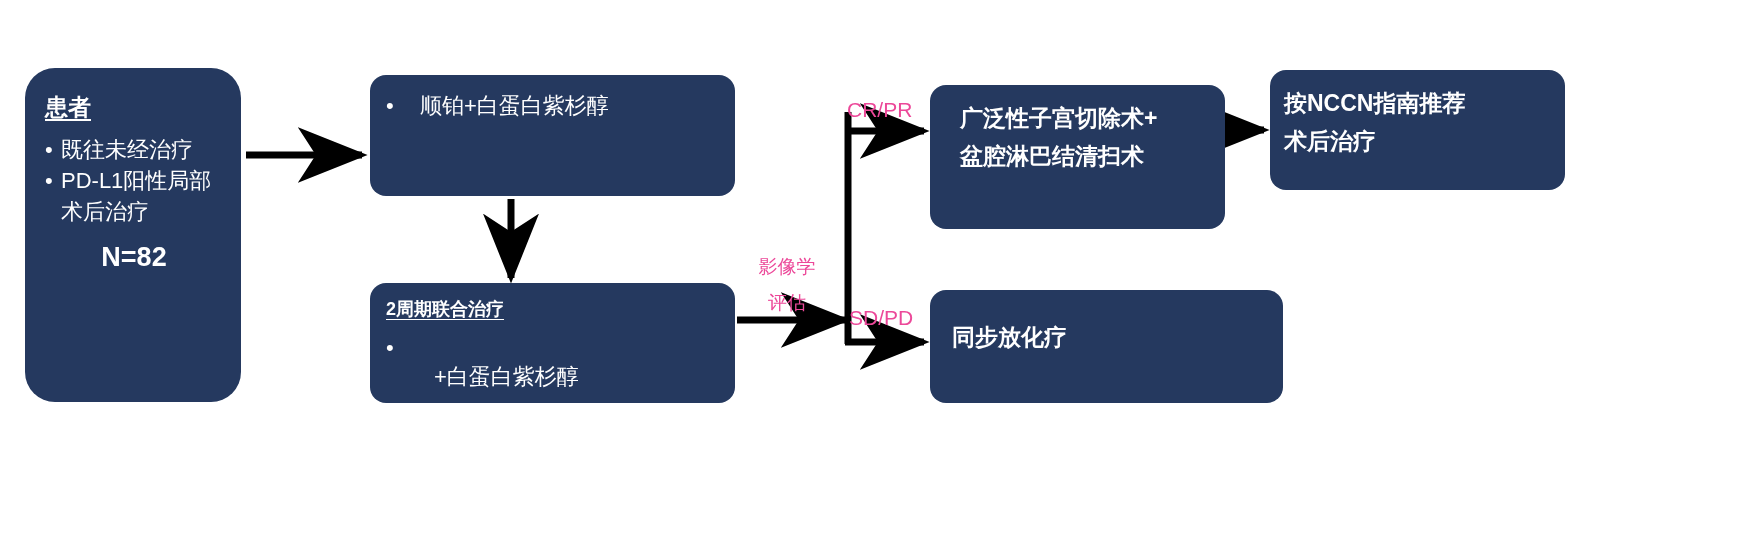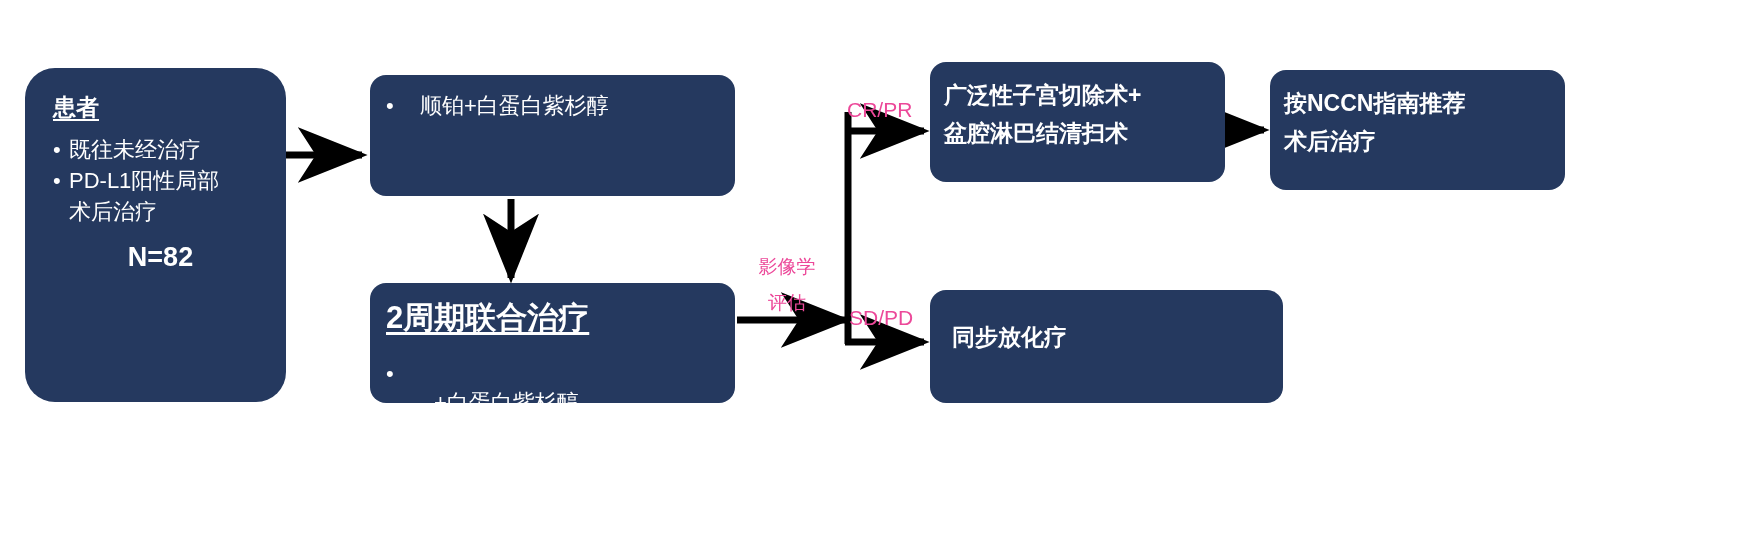--- a/index.html
+++ b/index.html
@@ -60,21 +60,21 @@
 
     <line x1="848" y1="112" x2="848" y2="344" stroke="#000000" stroke-width="7"></line>
 
     <line x1="845" y1="131" x2="924" y2="131" stroke="#000000" stroke-width="7" marker-end="url(#arrowhead)"></line>
 
     <line x1="845" y1="342" x2="924" y2="342" stroke="#000000" stroke-width="7" marker-end="url(#arrowhead)"></line>
 
     <line x1="1232" y1="130" x2="1264" y2="130" stroke="#000000" stroke-width="7" marker-end="url(#arrowhead)"></line>
   </svg>
 
-  <div class="box patient" style="left:25px; top:68px; width:261px; height:334px; padding:24px 18px 0 28px;">
+  <div class="box patient" style="left:25px; top:68px; width:216px; height:334px; padding:24px 18px 0 20px;">
     <div class="box-title" style="font-size:23px; margin-bottom:12px;">患者</div>
 
     <div class="bullet-row" style="font-size:22px;">
       <span class="bullet-dot">•</span>
       <span class="bullet-text">既往未经治疗</span>
     </div>
 
     <div class="bullet-row" style="font-size:22px; margin-top:2px;">
       <span class="bullet-dot">•</span>
       <span class="bullet-text">PD-L1阳性局部</span>
@@ -86,28 +86,28 @@
   </div>
 
   <div class="box" style="left:370px; top:75px; width:365px; height:121px; padding:16px 14px 0 16px;">
     <div class="bullet-row" style="font-size:22px;">
       <span class="bullet-dot" style="width:34px; flex:0 0 34px;">•</span>
       <span class="bullet-text">顺铂+白蛋白紫杉醇</span>
     </div>
   </div>
 
   <div class="box" style="left:370px; top:283px; width:365px; height:120px; padding:14px 14px 0 16px;">
-    <div class="box-title" style="font-size:31px; margin-bottom:20px;">2周期联合治疗</div>
+    <div class="box-title" style="font-size:18px; margin-bottom:12px;">2周期联合治疗</div>
     <div class="bullet-row" style="font-size:22px;">
       <span class="bullet-dot" style="width:34px; flex:0 0 34px;">•</span>
     </div>
     <div class="plain-line" style="font-size:22px; margin-left:48px;">+白蛋白紫杉醇</div>
   </div>
 
-  <div class="box" style="left:930px; top:62px; width:295px; height:120px; padding:18px 10px 0 14px;">
+  <div class="box" style="left:930px; top:85px; width:295px; height:144px; padding:18px 10px 0 30px;">
     <div class="plain-line" style="font-size:23px; font-weight:bold;">广泛性子宫切除术+</div>
     <div class="plain-line" style="font-size:23px; font-weight:bold; margin-top:8px;">盆腔淋巴结清扫术</div>
   </div>
 
   <div class="box" style="left:1270px; top:70px; width:295px; height:120px; padding:18px 2px 0 14px;">
     <div class="plain-line" style="font-size:23px; font-weight:bold;">按NCCN指南推荐</div>
     <div class="plain-line" style="font-size:23px; font-weight:bold; margin-top:8px;">术后治疗</div>
   </div>
 
   <div class="box" style="left:930px; top:290px; width:353px; height:113px; padding:32px 10px 0 22px;">

